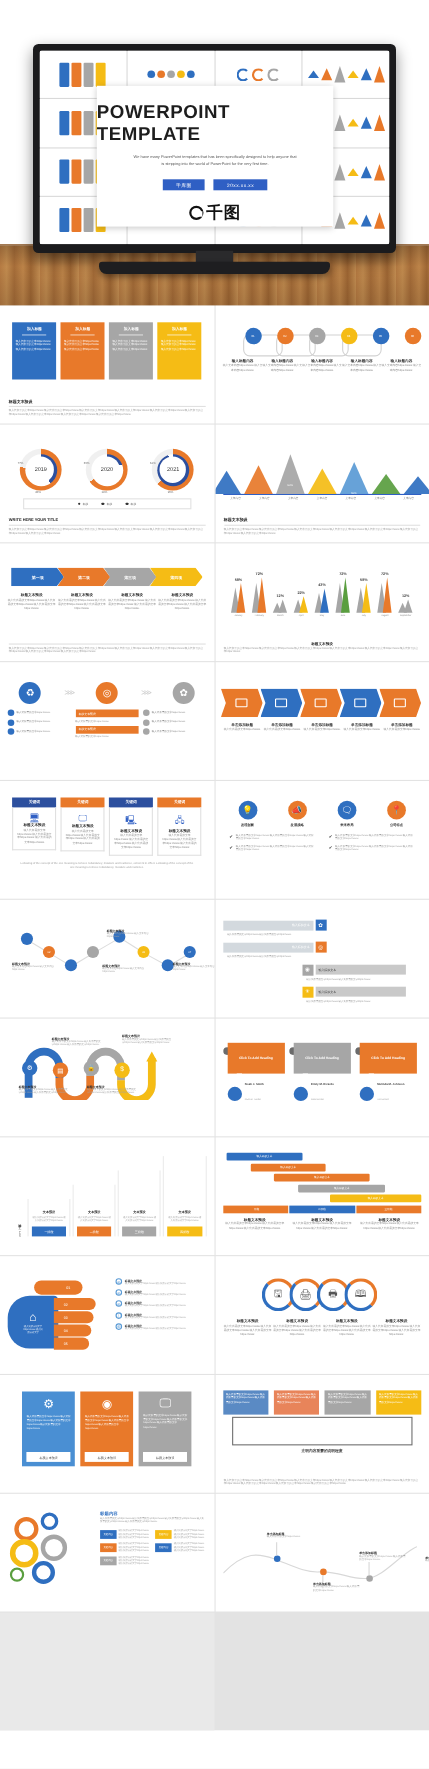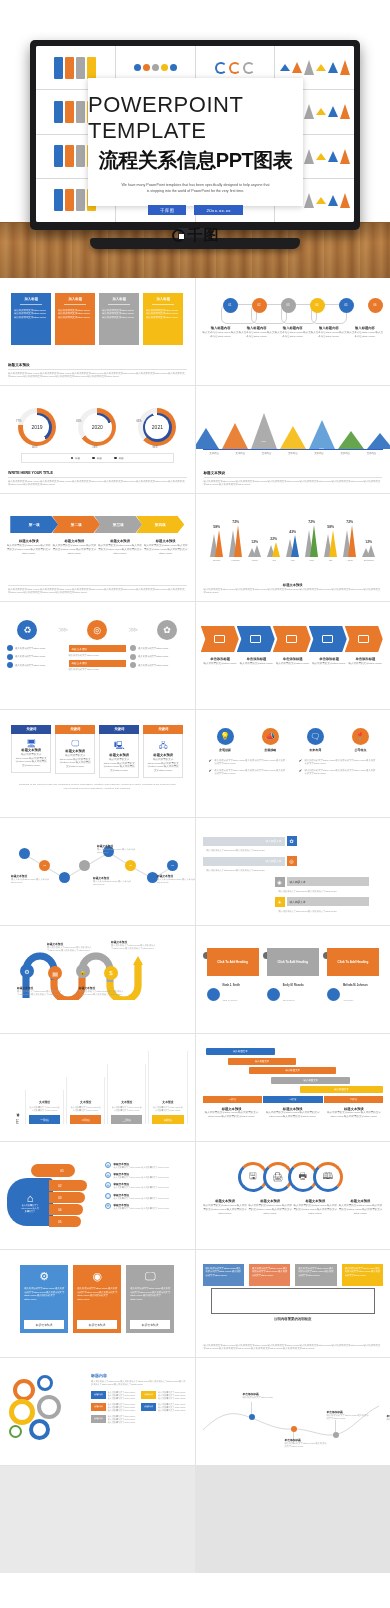--- a/index.html
+++ b/index.html
@@ -46,21 +46,21 @@
   .mini-card { width:9px; height:22px; border-radius:1px; }
   .mini-circ { width:7px; height:7px; border-radius:50%; }
   .mini-ring { width:12px; height:12px; border-radius:50%; border:2px solid #e38b3a; border-right-color:transparent; }
   .mini-tri { width:0; height:0; border-left:5px solid transparent; border-right:5px solid transparent; }
   
   .title-card{
     position:absolute; left:88px; top:78px; width:215px; height:128px;
     background:#ffffff; box-shadow:0 1px 6px rgba(0,0,0,.22); z-index:5;
     display:flex; flex-direction:column; align-items:center; padding-top:14px;
   }
-  .tc-en { font-size:22px; letter-spacing:.5px; color:#1d1d1d; font-weight:400; }
+  .tc-en { font-size:17px; letter-spacing:.5px; color:#1d1d1d; font-weight:700; }
   .tc-cn { font-size:20px; font-weight:700; color:#111; letter-spacing:-.5px; margin-top:3px;}
   .tc-desc { font-size:3.6px; line-height:1.55; color:#555; text-align:center; width:150px; margin-top:9px;}
   .tc-tags { display:flex; gap:8px; margin-top:11px; }
   .tc-tag { background:#2f5fc4; color:#fff; font-size:4.4px; padding:2.4px 12px; letter-spacing:.4px;}
   .tc-logo { display:flex; align-items:center; gap:3px; margin-top:11px; }
   .tc-logo-mark{ width:13px;height:13px;border-radius:50%;border:2.6px solid #111; position:relative;}
   .tc-logo-mark::after{content:"";position:absolute;right:-1px;top:3px;width:5px;height:5px;background:#fff;}
   .tc-logo-txt{ font-size:15px; font-weight:700; color:#111; letter-spacing:1px;}
 
   
@@ -425,21 +425,20 @@
             </div>
           </div>
         </div>
     </div>
   </div>
   <div class="tv-stand-neck"></div>
   <div class="tv-stand-base"></div>
 
   <div class="title-card">
     <div class="tc-en">POWERPOINT TEMPLATE</div>
-    <div class="tc-cn">流程关系信息PPT图表</div>
     <div class="tc-desc">We have many PowerPoint templates that has been specifically designed to help anyone that is stepping into the world of PowerPoint for the very first time.</div>
     <div class="tc-tags">
       <div class="tc-tag">千库图</div>
       <div class="tc-tag">20xx.xx.xx</div>
     </div>
     <div class="tc-logo">
       <div class="tc-logo-mark"></div>
       <div class="tc-logo-txt">千图</div>
     </div>
   </div>

